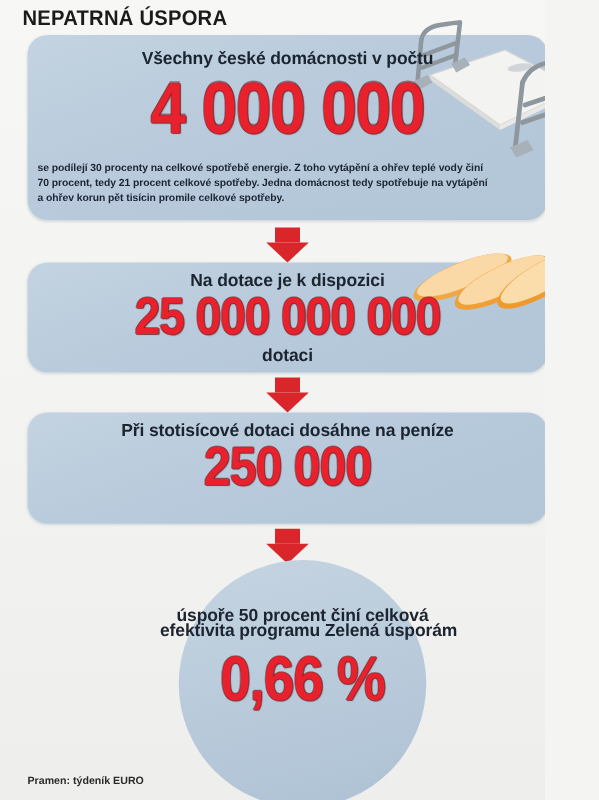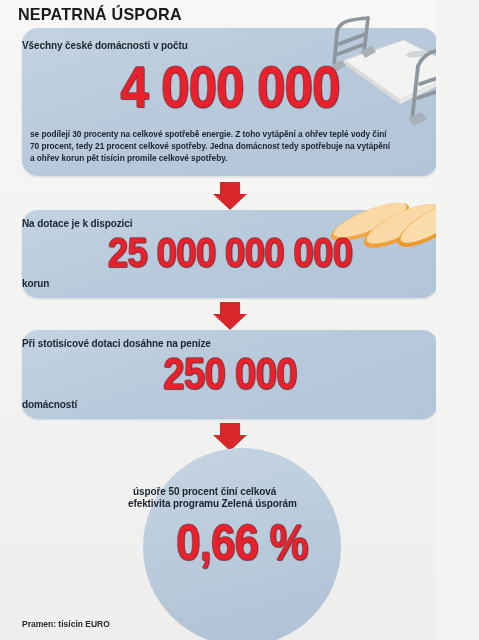--- a/index.html
+++ b/index.html
@@ -53,22 +53,22 @@
     top: 448px;
     width: 198px;
     height: 198px;
     border-radius: 50%;
     background: linear-gradient(165deg, #c5d4e2 0%, #b9cbdb 50%, #aec1d3 100%);
   }
 
   
   .cap {
     position: absolute;
-    text-align: left;
-    font-size: 10px;
+    text-align: center;
+    font-size: 14px;
     font-weight: bold;
     color: #1c2430;
     line-height: 12px;
     letter-spacing: -0.1px;
     white-space: nowrap;
   }
   .body-text {
     position: absolute;
     text-align: left;
     font-size: 8.3px;
@@ -193,43 +193,42 @@
       <ellipse cx="72" cy="38" rx="39" ry="11" fill="#fbd9a6" transform="rotate(-26 72 38)"></ellipse>
       <ellipse cx="103" cy="38" rx="40" ry="13" fill="#ee9a2e" transform="rotate(-30 103 38)"></ellipse>
       <ellipse cx="103" cy="36" rx="37" ry="11" fill="#fbdcab" transform="rotate(-30 103 36)"></ellipse>
     </g>
   </svg>
 
   <div class="cap" style="left:22px; top:218px; width:416px;">Na dotace je k dispozici</div>
 
   <div class="bignum" style="left:22px; top:232px; width:416px; font-size:42px; line-height:42px;">25 000 000 000</div>
 
-  <div class="cap" style="left:22px; top:278px; width:416px;">korun</div>
+  <div class="cap" style="left:22px; top:278px; width:416px;">dotaci</div>
 
   <div class="arrow" style="left:213px; top:302px;">
     <div class="stem"></div>
     <div class="head"></div>
   </div>
 
   <div class="panel" id="panel3"></div>
 
   <div class="cap" style="left:22px; top:338px; width:416px;">Při stotisícové dotaci dosáhne na peníze</div>
 
   <div class="bignum" style="left:22px; top:352px; width:416px; font-size:44px; line-height:44px;">250 000</div>
 
-  <div class="cap" style="left:22px; top:399px; width:416px;">domácností</div>
 
   <div class="arrow" style="left:213px; top:423px;">
     <div class="stem"></div>
     <div class="head"></div>
   </div>
 
   <div class="circle"></div>
 
   <div class="cap" style="left:133px; top:486px; width:218px;">úspoře 50 procent činí celková</div>
   <div class="cap" style="left:128px; top:498px; width:228px;">efektivita programu Zelená úsporám</div>
 
   <div class="bignum" style="left:143px; top:518px; width:198px; font-size:50px; line-height:50px;">0,66 %</div>
 
 
-  <div class="source">Pramen: tisícin EURO</div>
+  <div class="source">Pramen: týdeník EURO</div>
 
 </div>
 
 </body></html>

